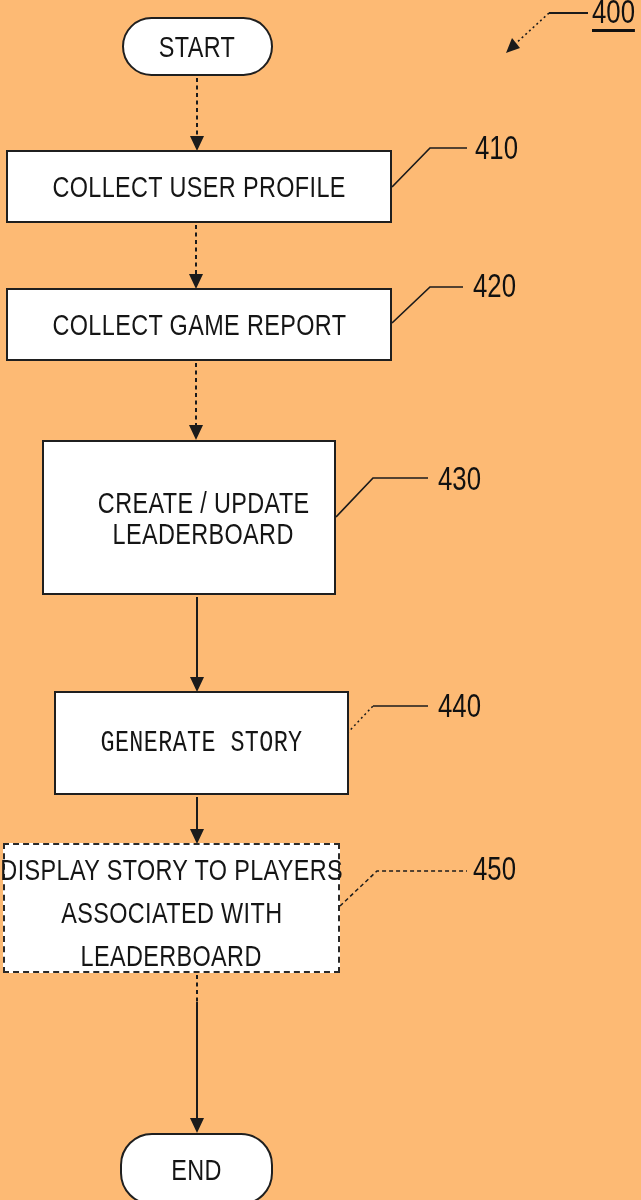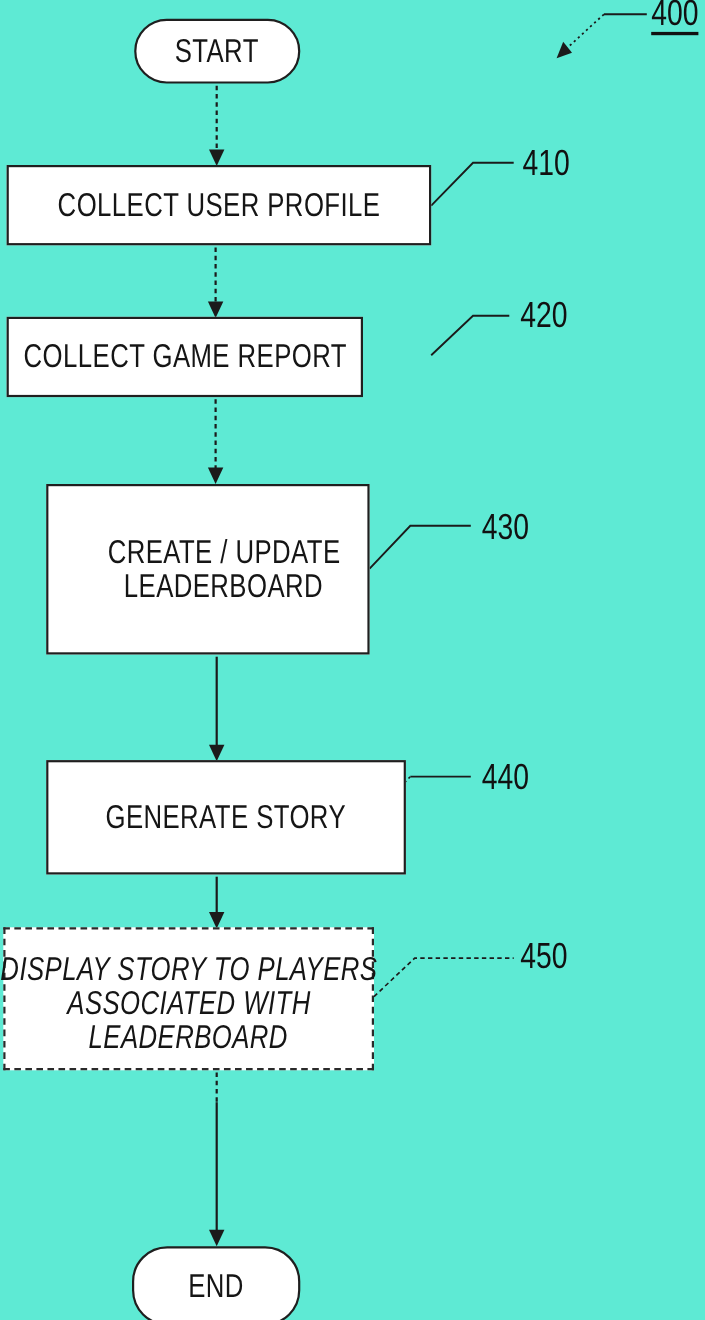--- a/index.html
+++ b/index.html
@@ -1,19 +1,19 @@
 <!DOCTYPE html>
 <html><head>
 <meta charset="utf-8">
 <style>
   html,body{margin:0;padding:0;background:#ffffff;}
   #canvas{
     position:relative;
     width:641px;height:1200px;
-    background:#5eead4;
+    background:#fdba74;
     font-family:"Liberation Sans", sans-serif;
     color:#1b1b1b;
     overflow:hidden;
   }
   #wires{position:absolute;left:0;top:0;width:641px;height:1200px;}
 
   .node{
     position:absolute;
     box-sizing:border-box;
     background:#ffffff;
@@ -50,24 +50,24 @@
   }
   .ref-label.underlined{
     border-bottom:3px solid #111111;
     padding-bottom:1px;
   }
 
   
   #start-terminal{left:122px;top:17px;width:151px;height:59px;}
   #end-terminal{left:120px;top:1133px;width:153px;height:72px;}
   #step-410{left:6px;top:150px;width:386px;height:73px;}
-  #step-420{left:6px;top:288px;width:324px;height:73px;}
+  #step-420{left:6px;top:288px;width:386px;height:73px;}
   #step-430{left:42px;top:440px;width:294px;height:155px;padding-left:29px;}
-  #step-440{left:42px;top:691px;width:327px;height:104px;}
-  #step-450{left:3px;top:843px;width:337px;height:130px;justify-content:center;padding-top:9px;font-style:italic;}
+  #step-440{left:54px;top:691px;width:295px;height:104px;font-family:Liberation Mono, monospace;}
+  #step-450{left:3px;top:843px;width:337px;height:130px;justify-content:space-between;padding-top:9px;}
 
   
   #ref-400{left:592px;top:-5px;}
   #ref-410{left:475px;top:131px;}
   #ref-420{left:473px;top:269px;}
   #ref-430{left:438px;top:462px;}
   #ref-440{left:438px;top:689px;}
   #ref-450{left:473px;top:852px;}
 </style>
 </head>

